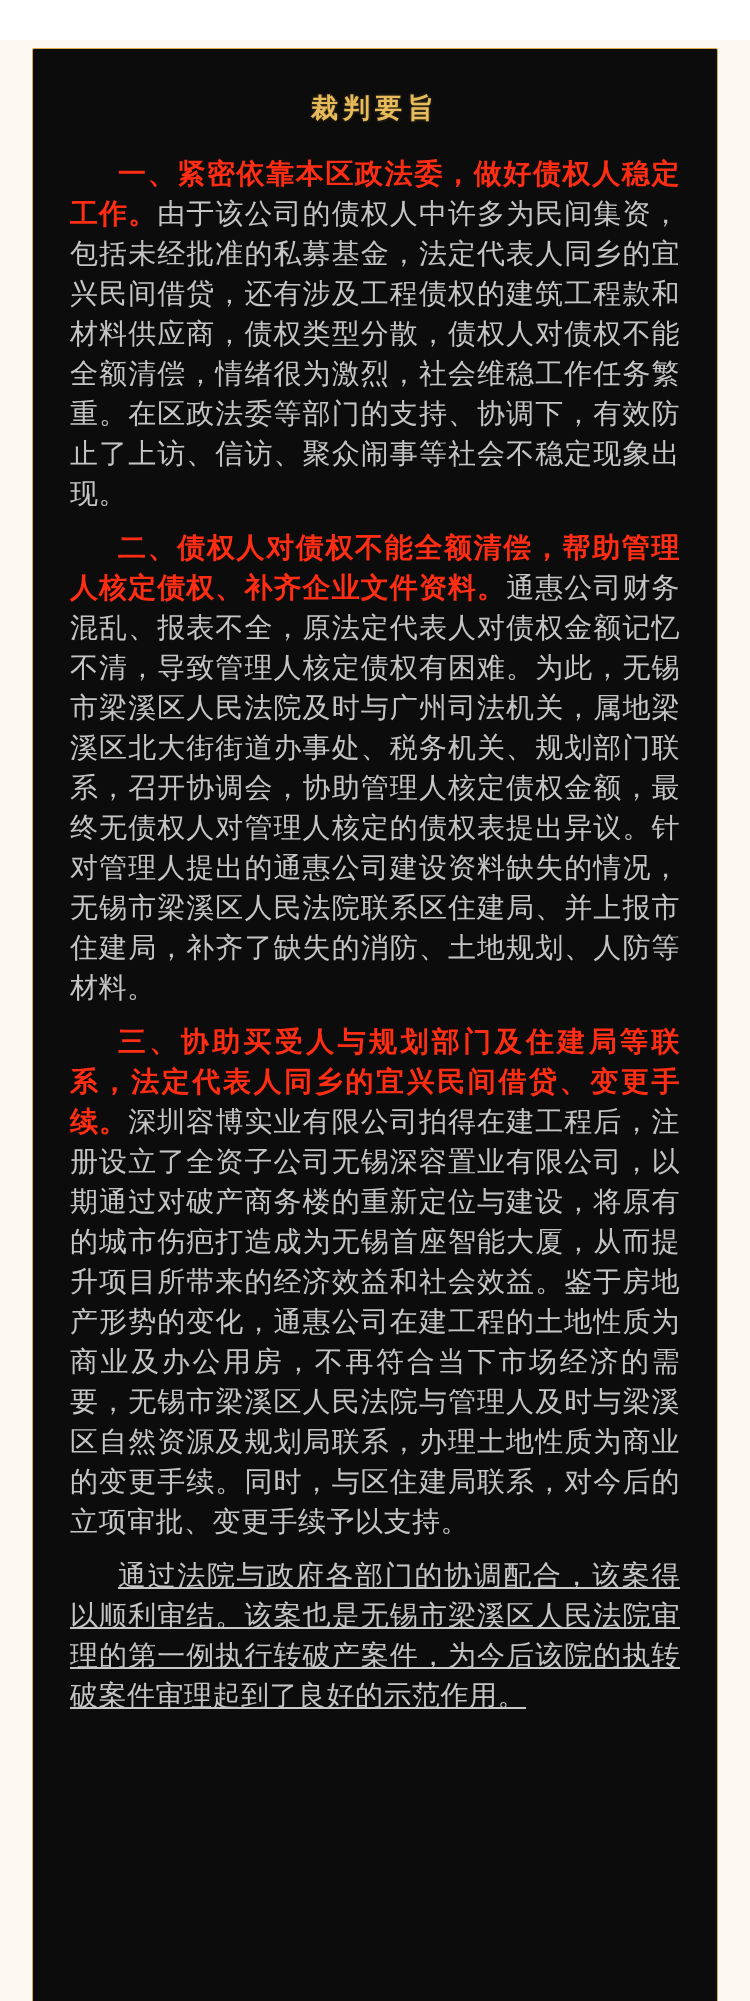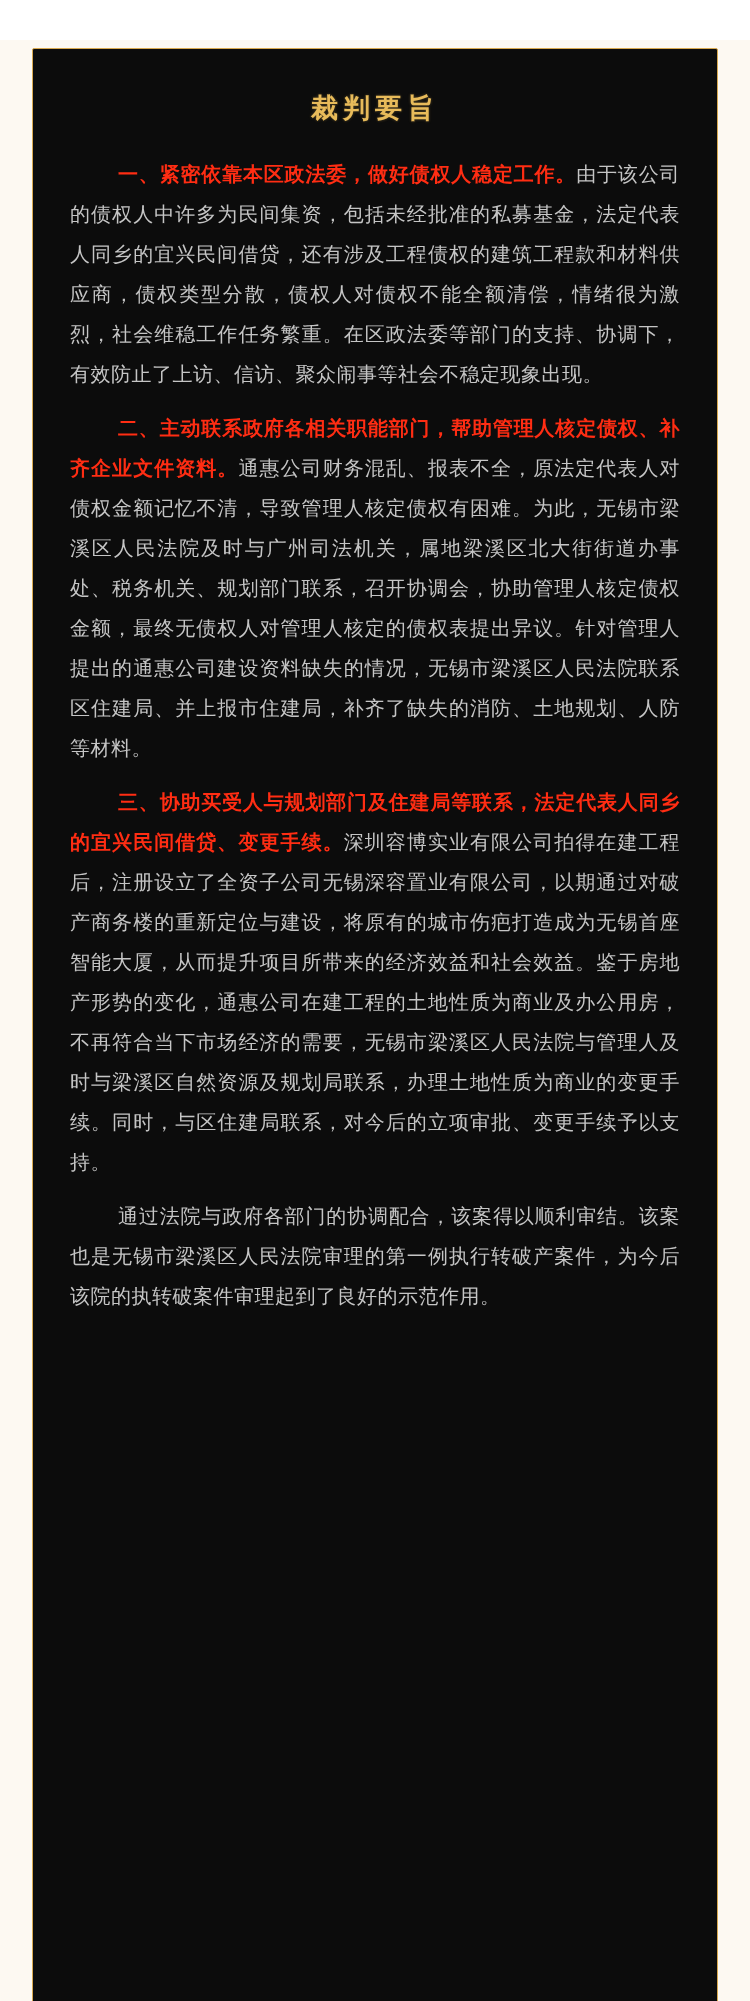--- a/index.html
+++ b/index.html
@@ -55,30 +55,30 @@
     color: #e8bb5a;
     font-size: 27px;
     font-weight: bold;
     letter-spacing: 5px;
     text-align: center;
     margin: 12px 0 28px 0;
     text-shadow: 0 0 3px rgba(232,187,90,0.35);
   }
   .para {
     color: #c9c9c9;
-    font-size: 20px;
+    font-size: 28px;
     line-height: 40px;
     text-align: justify;
     text-justify: inter-ideograph;
     margin: 0 0 14px 0;
     text-indent: 48px;
     letter-spacing: 0.5px;
     font-family: "DejaVu Sans", "Liberation Sans", sans-serif;
   }
-  .para:last-child { margin-bottom: 0; }
+  .para:last-child { margin-bottom: 0; text-decoration: underline; }
   .hl {
     color: #ff2d13;
     font-weight: bold;
   }
   .body-text {
     color: #c5c5c5;
   }
 </style>
 </head>
 <body>
@@ -88,21 +88,21 @@
     <div class="gold-border">
       <div class="card">
 
         <div class="card-title">裁判要旨</div>
 
         <p class="para">
           <span class="hl">一、紧密依靠本区政法委，做好债权人稳定工作。</span><span class="body-text">由于该公司的债权人中许多为民间集资，包括未经批准的私募基金，法定代表人同乡的宜兴民间借贷，还有涉及工程债权的建筑工程款和材料供应商，债权类型分散，债权人对债权不能全额清偿，情绪很为激烈，社会维稳工作任务繁重。在区政法委等部门的支持、协调下，有效防止了上访、信访、聚众闹事等社会不稳定现象出现。</span>
         </p>
 
         <p class="para">
-          <span class="hl">二、主动联系政府各相关职能部门，帮助管理人核定债权、补齐企业文件资料。</span><span class="body-text">通惠公司财务混乱、报表不全，原法定代表人对债权金额记忆不清，导致管理人核定债权有困难。为此，无锡市梁溪区人民法院及时与广州司法机关，属地梁溪区北大街街道办事处、税务机关、规划部门联系，召开协调会，协助管理人核定债权金额，最终无债权人对管理人核定的债权表提出异议。针对管理人提出的通惠公司建设资料缺失的情况，无锡市梁溪区人民法院联系区住建局、并上报市住建局，补齐了缺失的消防、土地规划、人防等材料。</span>
+          <span class="hl">二、债权人对债权不能全额清偿，帮助管理人核定债权、补齐企业文件资料。</span><span class="body-text">通惠公司财务混乱、报表不全，原法定代表人对债权金额记忆不清，导致管理人核定债权有困难。为此，无锡市梁溪区人民法院及时与广州司法机关，属地梁溪区北大街街道办事处、税务机关、规划部门联系，召开协调会，协助管理人核定债权金额，最终无债权人对管理人核定的债权表提出异议。针对管理人提出的通惠公司建设资料缺失的情况，无锡市梁溪区人民法院联系区住建局、并上报市住建局，补齐了缺失的消防、土地规划、人防等材料。</span>
         </p>
 
         <p class="para">
           <span class="hl">三、协助买受人与规划部门及住建局等联系，法定代表人同乡的宜兴民间借贷、变更手续。</span><span class="body-text">深圳容博实业有限公司拍得在建工程后，注册设立了全资子公司无锡深容置业有限公司，以期通过对破产商务楼的重新定位与建设，将原有的城市伤疤打造成为无锡首座智能大厦，从而提升项目所带来的经济效益和社会效益。鉴于房地产形势的变化，通惠公司在建工程的土地性质为商业及办公用房，不再符合当下市场经济的需要，无锡市梁溪区人民法院与管理人及时与梁溪区自然资源及规划局联系，办理土地性质为商业的变更手续。同时，与区住建局联系，对今后的立项审批、变更手续予以支持。</span>
         </p>
 
         <p class="para">
           <span class="body-text">通过法院与政府各部门的协调配合，该案得以顺利审结。该案也是无锡市梁溪区人民法院审理的第一例执行转破产案件，为今后该院的执转破案件审理起到了良好的示范作用。</span>
         </p>
 

